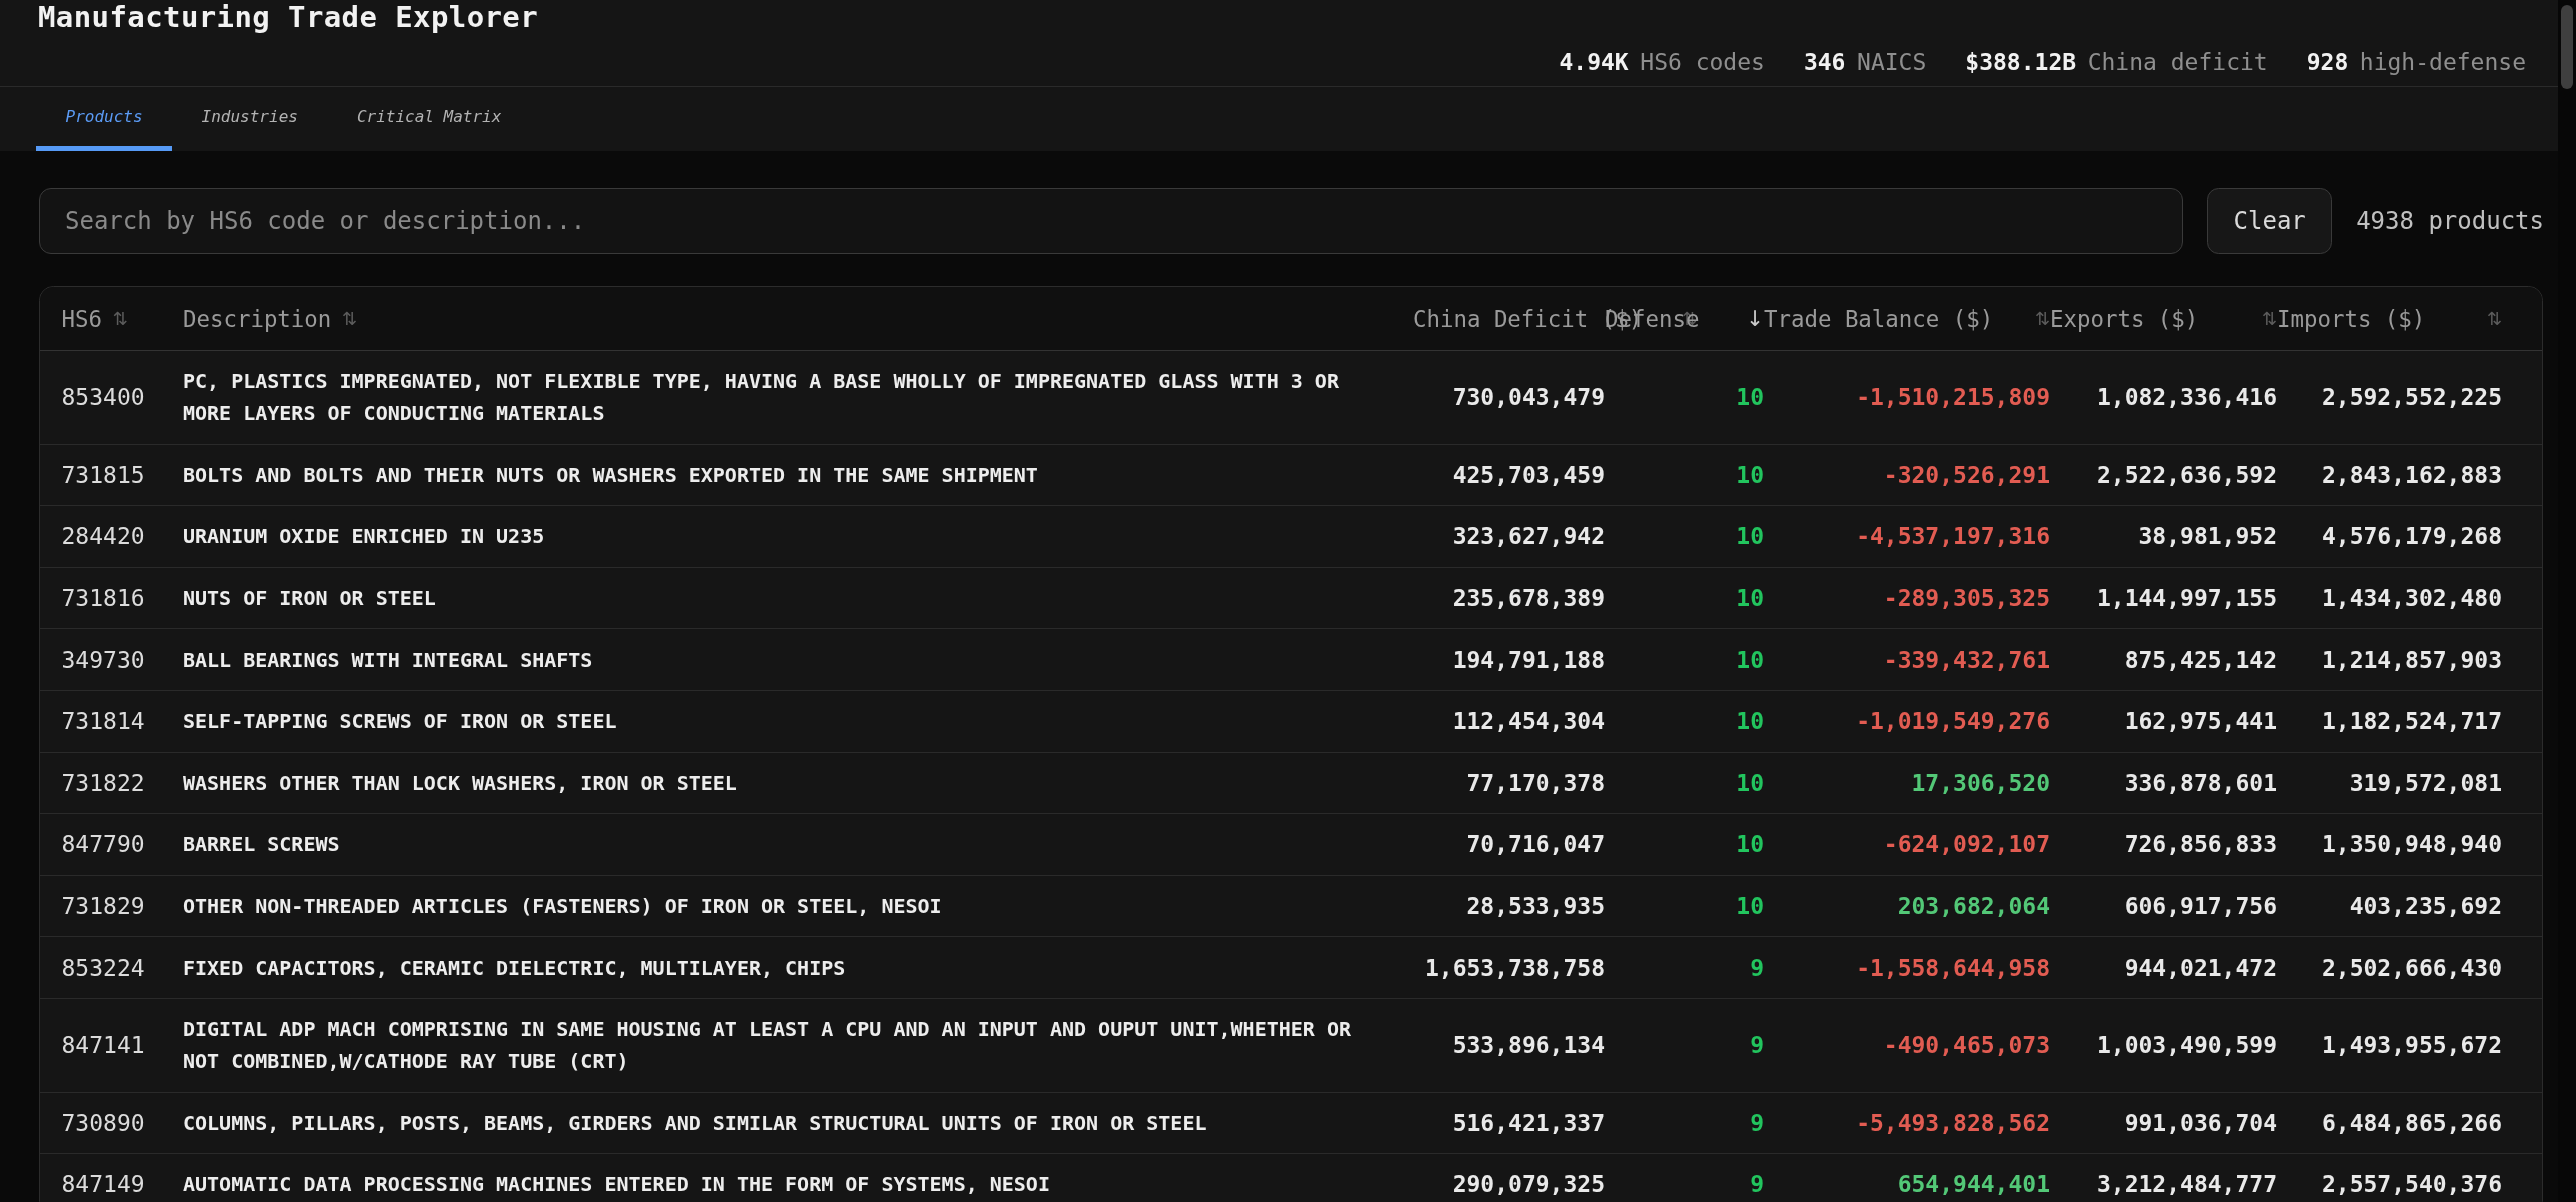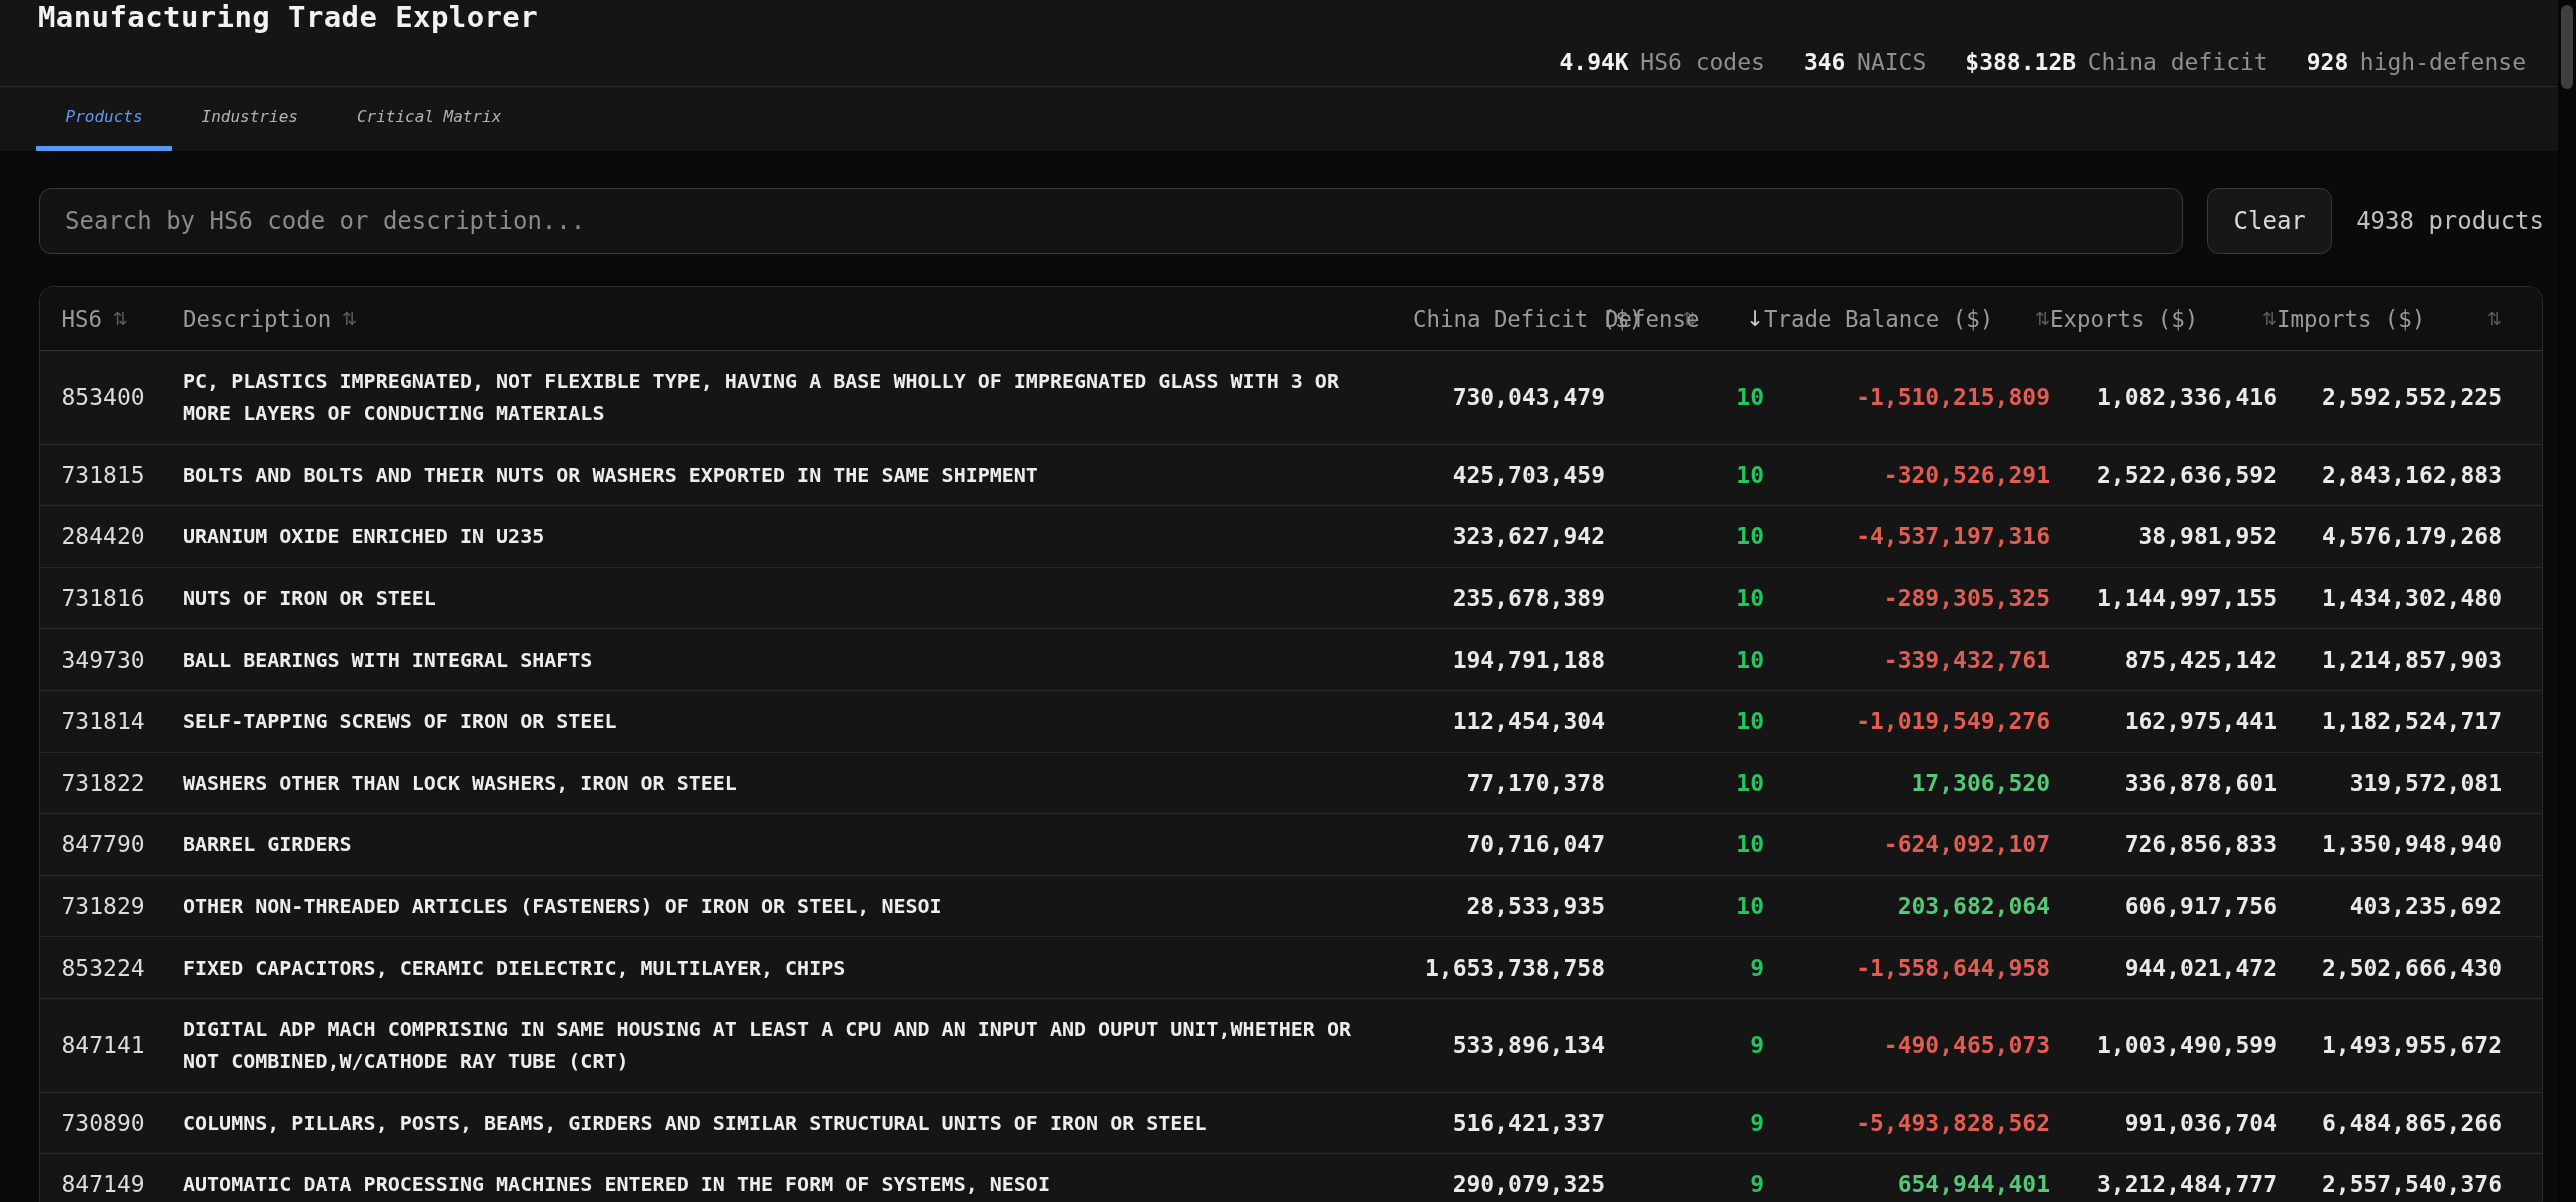--- a/index.html
+++ b/index.html
@@ -281,21 +281,21 @@
     <div class="cell desc">WASHERS OTHER THAN LOCK WASHERS, IRON OR STEEL</div>
     <div class="cell num">77,170,378</div>
     <div class="cell num defense">10</div>
     <div class="cell num pos">17,306,520</div>
     <div class="cell num">336,878,601</div>
     <div class="cell num imports">319,572,081</div>
   </div>
 
   <div class="grid trow">
     <div class="cell hs6">847790</div>
-    <div class="cell desc">BARREL GIRDERS</div>
+    <div class="cell desc">BARREL SCREWS</div>
     <div class="cell num">70,716,047</div>
     <div class="cell num defense">10</div>
     <div class="cell num neg">-624,092,107</div>
     <div class="cell num">726,856,833</div>
     <div class="cell num imports">1,350,948,940</div>
   </div>
 
   <div class="grid trow">
     <div class="cell hs6">731829</div>
     <div class="cell desc">OTHER NON-THREADED ARTICLES (FASTENERS) OF IRON OR STEEL, NESOI</div>

